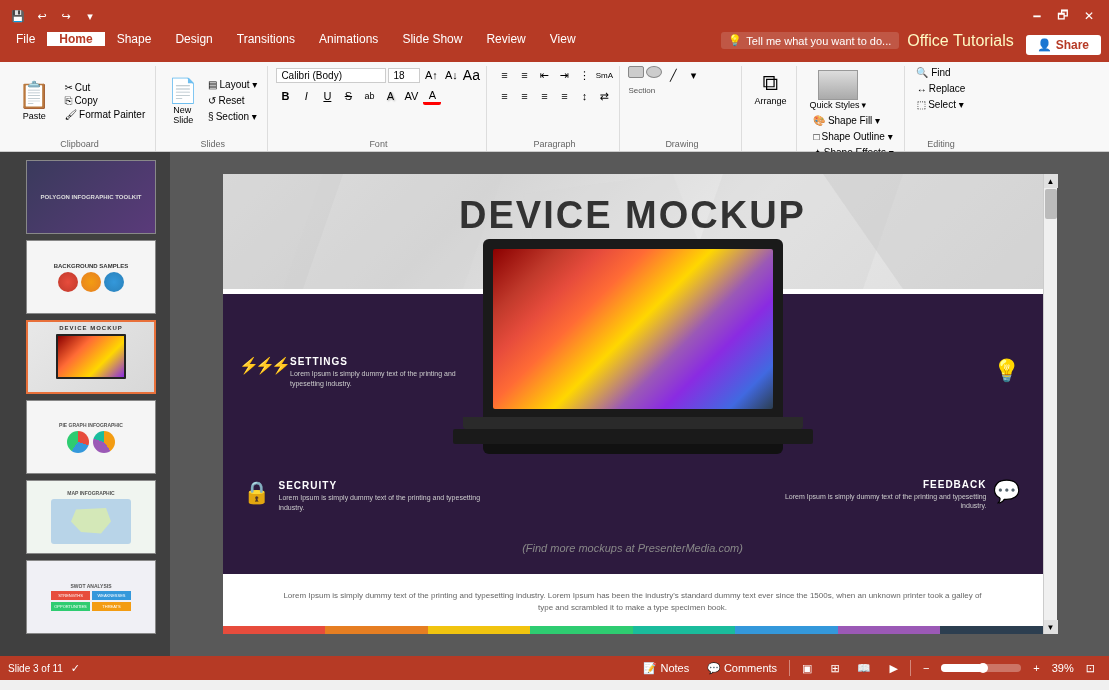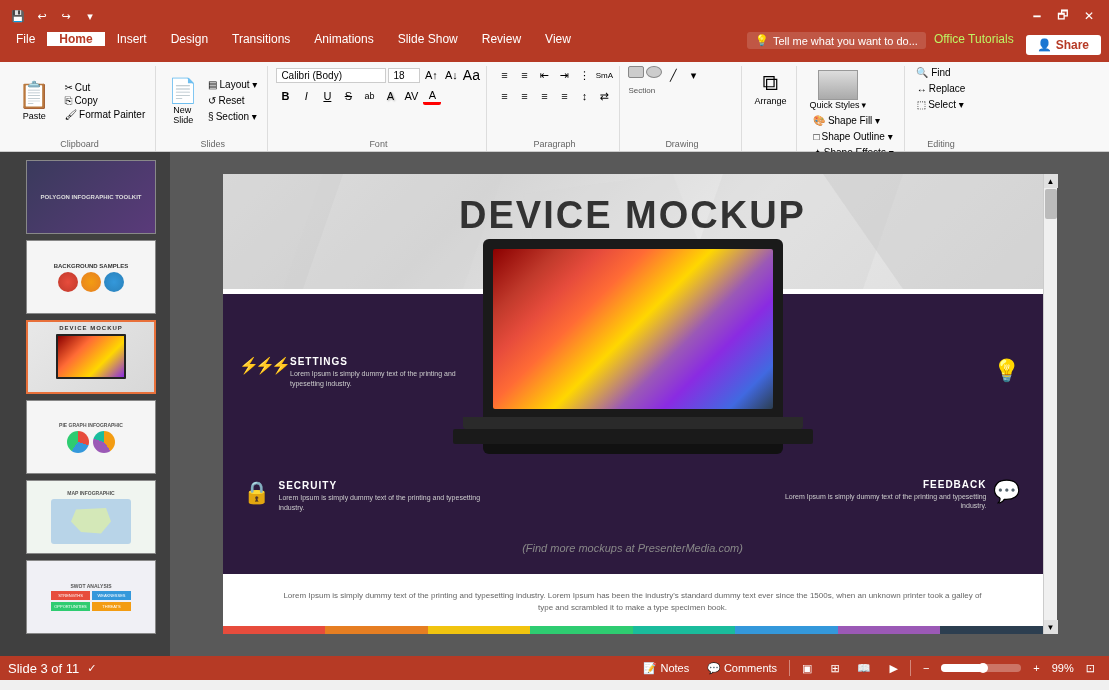--- a/index.html
+++ b/index.html
@@ -42,26 +42,26 @@
       display: flex;
       align-items: center;
       background: rgba(255,255,255,0.15);
       border-radius: 3px;
       padding: 2px 8px;
       color: white;
       font-size: 11px;
       cursor: pointer;
     }
     #menubar .office-tutorials {
-      color: #bef264;
+      color: #fef9c3;
       display: flex;
       align-items: center;
       padding: 0 8px;
       cursor: pointer;
-      font-size: 12px;
+      font-size: 16px;
     }
     #menubar .share-btn {
       background: white;
       color: #b63a25;
       border-radius: 3px;
       padding: 3px 12px;
       margin: 3px 4px;
       cursor: pointer;
       font-size: 12px;
       font-weight: bold;
@@ -212,21 +212,21 @@
   <div class="win-controls">
     <div class="win-btn">🗕</div>
     <div class="win-btn">🗗</div>
     <div class="win-btn close">✕</div>
   </div>
 </div>
 
 <div id="menubar">
   <div class="menu-item">File</div>
   <div class="menu-item active">Home</div>
-  <div class="menu-item">Insert</div>
+  <div class="menu-item">Shape</div>
   <div class="menu-item">Design</div>
   <div class="menu-item">Transitions</div>
   <div class="menu-item">Animations</div>
   <div class="menu-item">Slide Show</div>
   <div class="menu-item">Review</div>
   <div class="menu-item">View</div>
   <div class="tell-me">
     <span style="margin-right:4px;">💡</span>Tell me what you want to do...
   </div>
   <div class="office-tutorials">Office Tutorials</div>
@@ -536,21 +536,21 @@
       <div style="width:14px;height:14px;background:#e0e0e0;display:flex;align-items:center;justify-content:center;font-size:8px;cursor:pointer;">▲</div>
       <div style="flex:1;position:relative;">
         <div style="width:12px;height:30px;background:#bbb;margin:1px;border-radius:2px;cursor:pointer;"></div>
       </div>
       <div style="width:14px;height:14px;background:#e0e0e0;display:flex;align-items:center;justify-content:center;font-size:8px;cursor:pointer;">▼</div>
     </div>
   </div>
 </div>
 
 <div id="statusbar">
-  <div style="font-size:13px;">Slide 3 of 11</div>
+  <div style="font-size:10px;">Slide 3 of 11</div>
   <div style="display:flex;align-items:center;gap:3px;cursor:pointer;">
     <span>✓</span>
   </div>
   <div class="statusbar-right">
     <div class="status-btn">
       <span>📝</span>
       <span>Notes</span>
     </div>
     <div class="status-btn">
       <span>💬</span>
@@ -561,16 +561,16 @@
     <div class="status-btn">⊞</div>
     <div class="status-btn">📖</div>
     <div class="status-btn">▶</div>
     <div style="width:1px;height:16px;background:rgba(255,255,255,0.4);"></div>
     <div class="status-btn">−</div>
     <div style="width:80px;height:8px;background:rgba(255,255,255,0.3);border-radius:4px;cursor:pointer;position:relative;">
       <div style="width:52%;height:100%;background:white;border-radius:4px;"></div>
       <div style="width:10px;height:10px;background:white;border-radius:50%;position:absolute;top:-1px;left:calc(52% - 5px);cursor:pointer;"></div>
     </div>
     <div class="status-btn">+</div>
-    <div style="font-size:11px;cursor:pointer;">99%</div>
+    <div style="font-size:11px;cursor:pointer;">39%</div>
     <div class="status-btn">⊡</div>
   </div>
 </div>
 
 </body></html>

